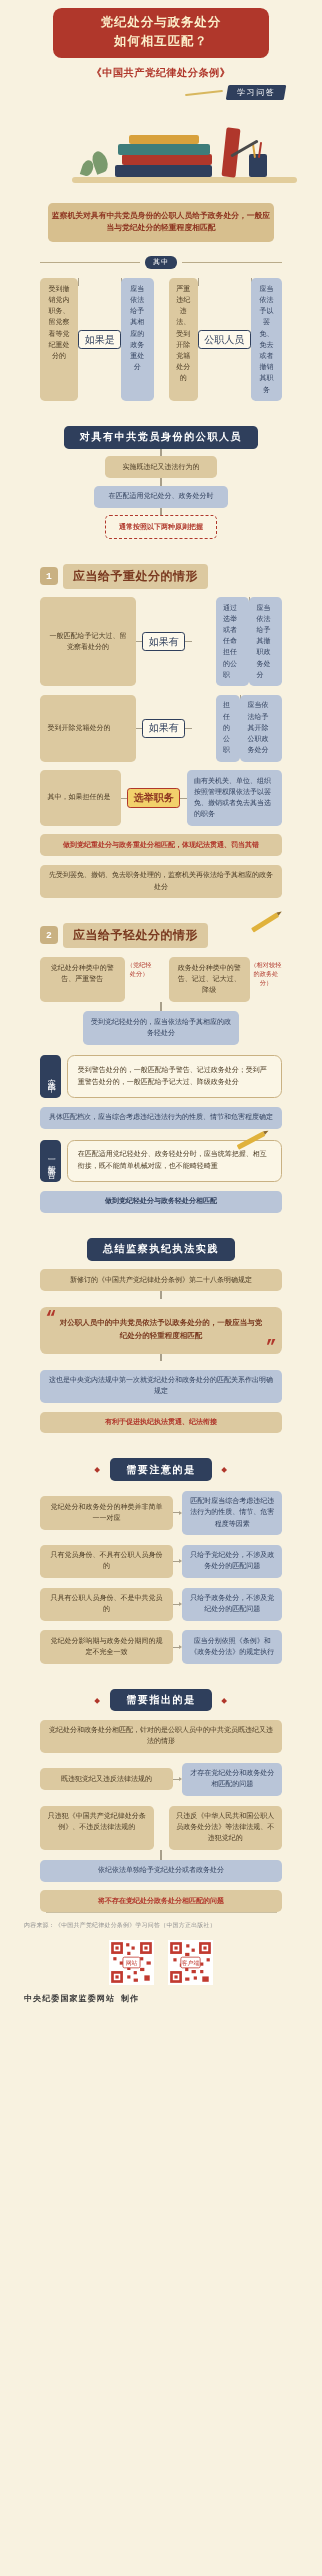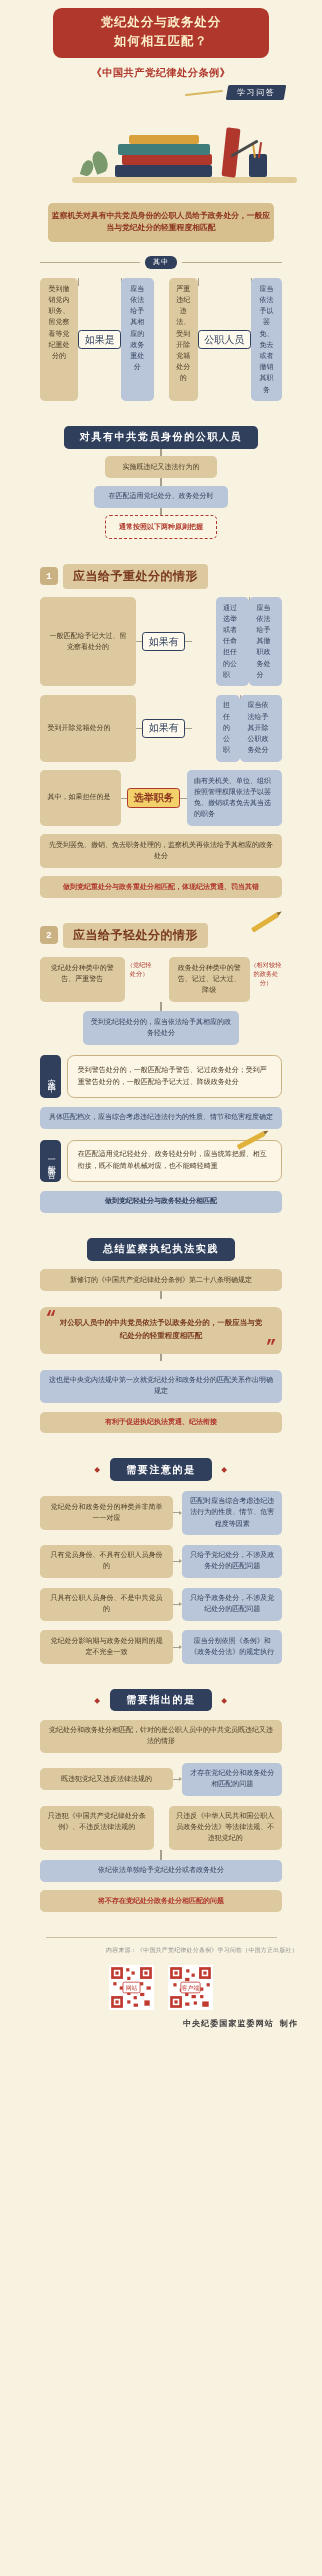--- a/index.html
+++ b/index.html
@@ -79,21 +79,21 @@
   .att-right{flex:1;background:#b9c5d8;color:#2f3f5c;}
   .quote-box{position:relative;background:#dcc9a0;border-radius:6.4px;margin:8.6px 16px 0;padding:9.7px 18px;color:#7a3a20;font-weight:bold;font-size:7.5px;line-height:1.8;text-align:center;}
   .qmark{position:absolute;font-size:18px;color:#b0372b;font-weight:bold;line-height:1;}
   .q-open{left:5.4px;top:2.1px;}
   .q-close{right:5.4px;bottom:-2.1px;}
   .pencil{position:absolute;width:30px;height:4.8px;background:#e0b23c;border-radius:1.1px;}
   .pencil::after{content:"";position:absolute;right:-5.4px;top:0;border-top:2.4px solid transparent;border-bottom:2.4px solid transparent;border-left:5.4px solid #8d6b2f;}
   .pencil-a{right:18px;top:-3.2px;transform:rotate(-32deg);}
   .pencil-b{right:16px;top:-1.1px;transform:rotate(-28deg);}
   
-  .footer{margin-top:25px;text-align:right;}
+  .footer{text-align:left;}
   .foot-div{height:0.5px;background:#cabfa2;margin:0 21.5px 8.6px;}
   .source{font-size:5.9px;color:#8d8d8d;letter-spacing:0.3px;}
   .qr-row{display:flex;justify-content:center;gap:14px;margin-top:9.7px;}
   .credit{margin-top:8.6px;font-size:8px;font-weight:bold;color:#3a3a3a;letter-spacing:1.1px;}
   .sec{margin-top:25px;}
 </style>
 </head>
 <body>
 
 <div class="page">
@@ -193,22 +193,22 @@
     </div>
 
     <div class="flow-row">
       <div class="box box-tan flow-left" style="flex:0 0 81px;">其中，如果担任的是</div>
       <div class="hconn"></div>
       <div class="chip chip-hl">选举职务</div>
       <div class="hconn"></div>
       <div class="box box-blue" style="flex:1;">由有关机关、单位、组织按照管理权限依法予以罢免、撤销或者免去其当选的职务</div>
     </div>
 
+    <div class="box box-tan wide center red-text">做到党纪重处分与政务重处分相匹配，体现纪法贯通、罚当其错</div>
     <div class="box box-tan wide center">先受到罢免、撤销、免去职务处理的，监察机关再依法给予其相应的政务处分</div>
-    <div class="box box-tan wide center red-text">做到党纪重处分与政务重处分相匹配，体现纪法贯通、罚当其错</div>
   </section>
 
   <section class="sec" style="position:relative;">
     <div class="pencil pencil-a"></div>
     <div class="marker-row">
       <div class="marker-num">2</div>
       <div class="marker-label">应当给予轻处分的情形</div>
     </div>
 
     <div class="two-col">

